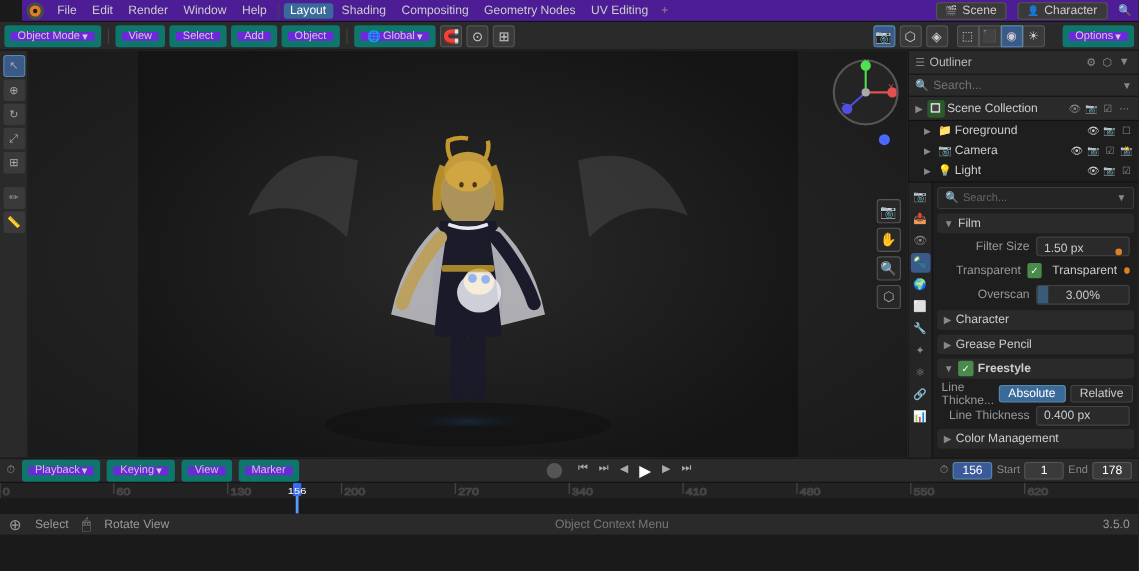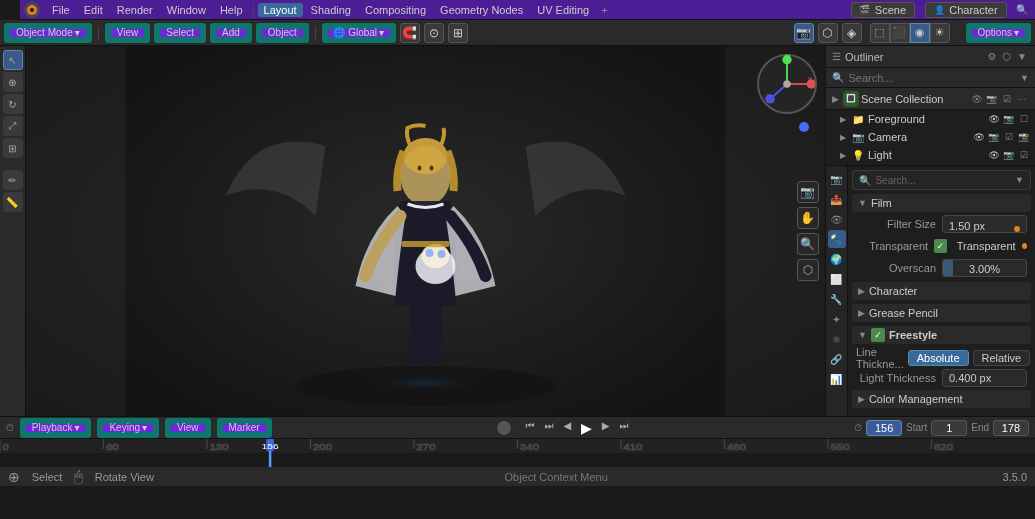--- a/index.html
+++ b/index.html
@@ -747,21 +747,21 @@
           </div>
         </div>
 
         <div class="freestyle-row">
           <span style="font-size:11px;color:#999;flex:1;">Line Thickne...</span>
           <div class="btn-absolute">Absolute</div>
           <div class="btn-relative">Relative</div>
         </div>
 
         <div class="props-row">
-          <span class="props-label">Light Thickness</span>
+          <span class="props-label">Line Thickness</span>
           <div class="props-value">
             <span>0.400 px</span>
           </div>
         </div>
 
         <div class="props-section">
           <div class="props-section-header">
             <span style="font-size:9px;color:#888;">▶</span>
             <span style="font-size:11px;color:#ccc;">Color Management</span>
           </div>

